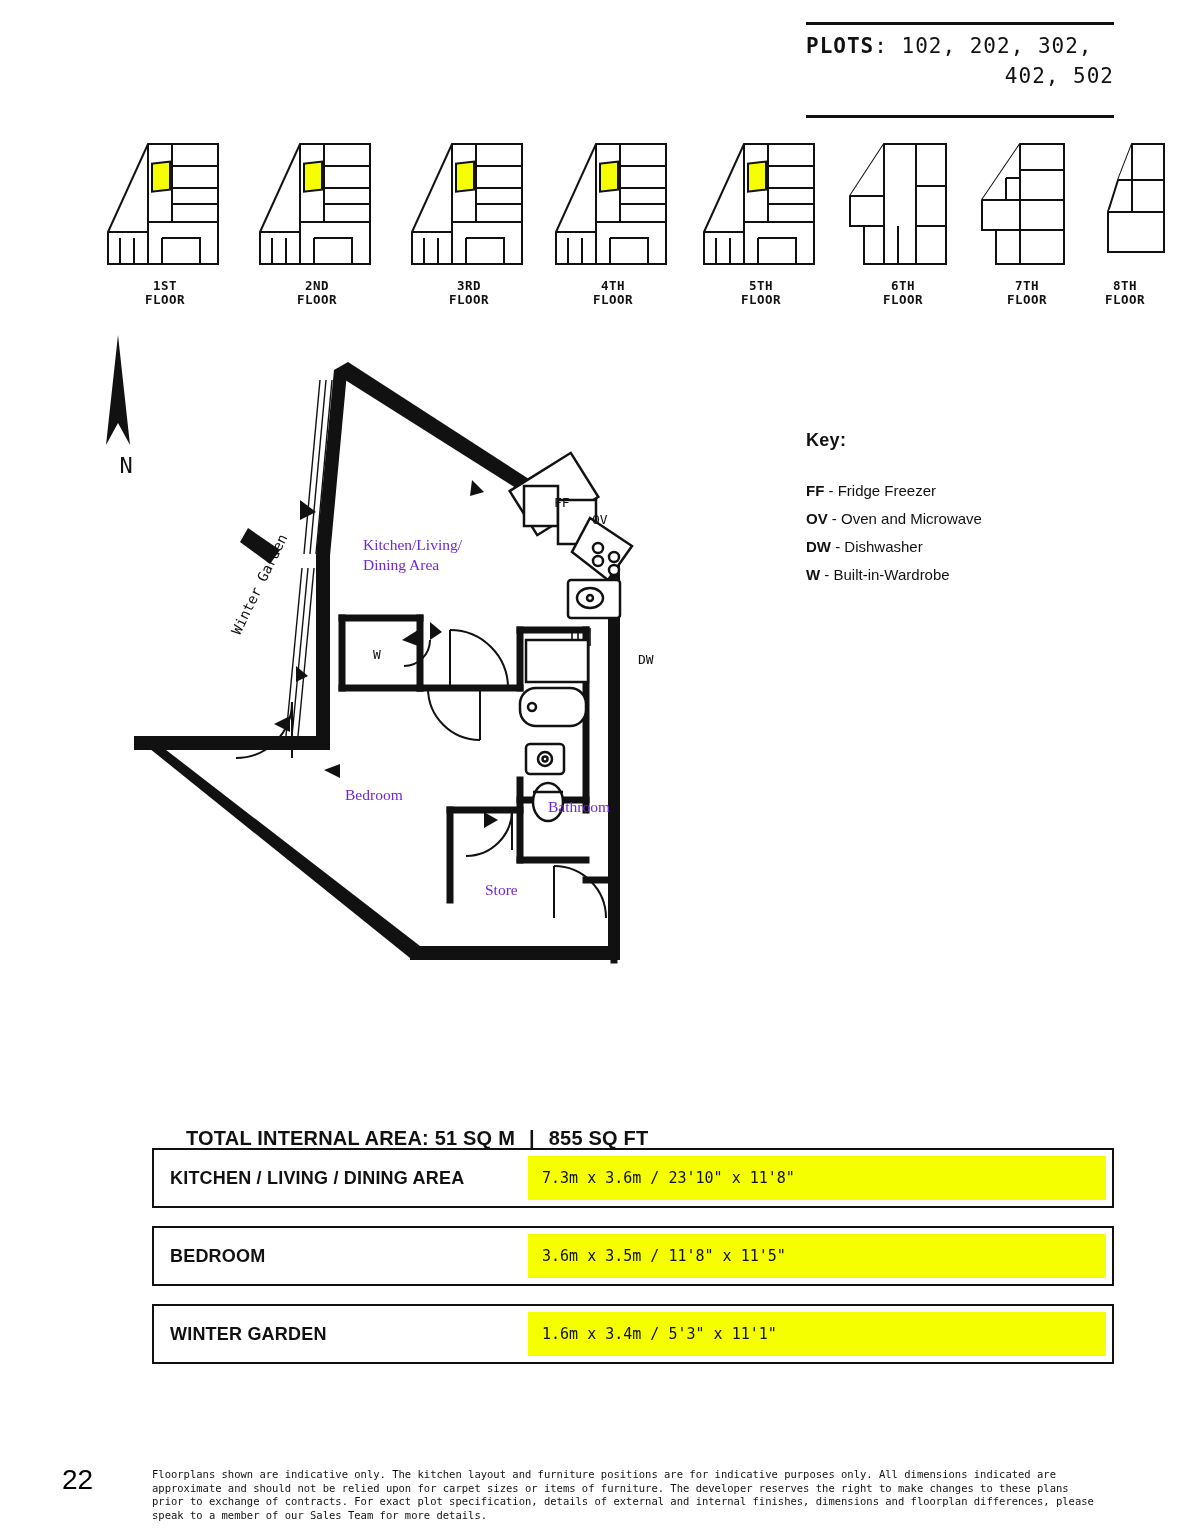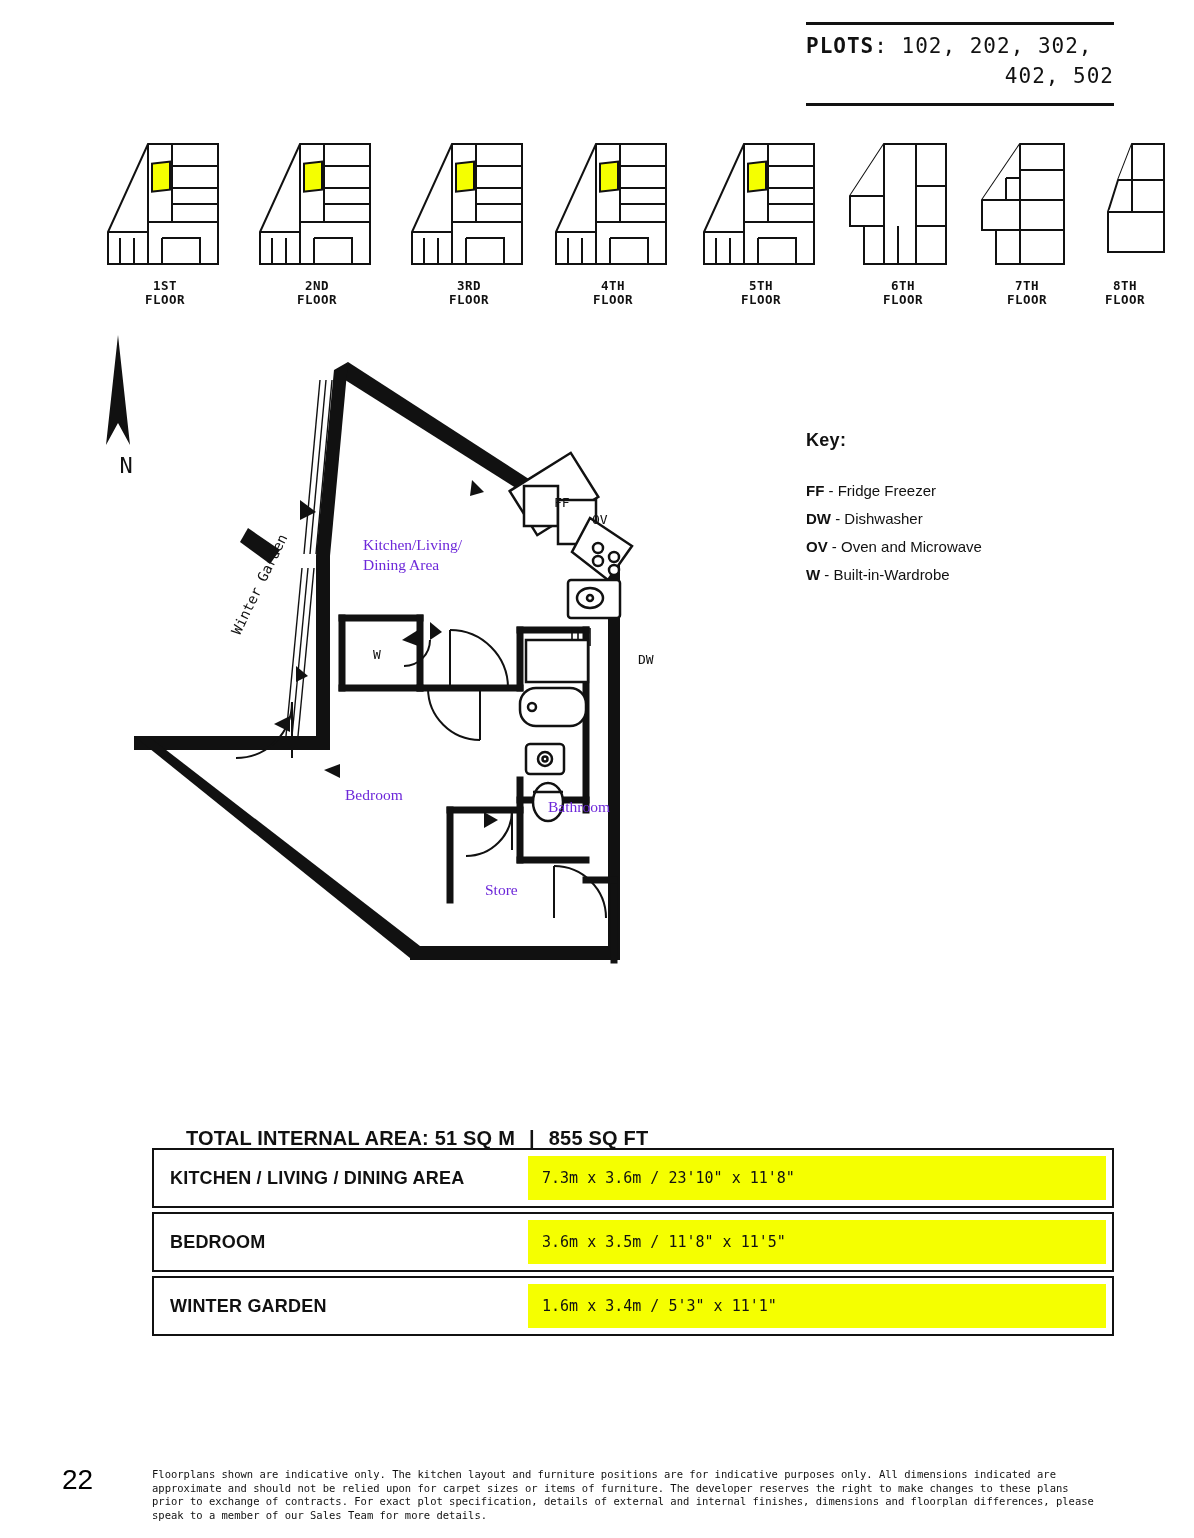--- a/index.html
+++ b/index.html
@@ -10,21 +10,21 @@
     color:#111111;
     position:relative;
     overflow:hidden;
   }
   .page{position:absolute;inset:0;}
 
   
   .plots-box{
     position:absolute;left:806px;top:22px;width:308px;
     border-top:3px solid #111;border-bottom:3px solid #111;
-    padding:6px 0 12px 0;
+    padding:6px 0 24px 0;
   }
   .plots-line{
     font-family:"DejaVu Sans Mono", monospace;
     font-size:21px;letter-spacing:1px;line-height:30px;
     white-space:pre;
   }
   .plots-line .lbl{font-weight:bold;}
   .plots-line.second{text-align:right;padding-left:38px;}
 
   
@@ -79,21 +79,21 @@
   .total{
     position:absolute;left:163px;top:1104px;
     font-family:"Liberation Sans",sans-serif;
     font-weight:bold;font-size:20px;letter-spacing:0.2px;
     white-space:pre;
   }
   .total .sep{color:#111;padding:0 14px;}
 
   .rooms{position:absolute;left:152px;top:1148px;width:962px;}
   .room-row{
-    border:2px solid #111;height:56px;margin-bottom:4px;
+    border:2px solid #111;height:56px;margin-bottom:18px;
     display:flex;align-items:center;position:relative;
   }
   .room-name{
     font-family:"Liberation Sans",sans-serif;
     font-weight:bold;font-size:18px;letter-spacing:0.2px;
     padding-left:16px;width:360px;
   }
   .room-dims{
     position:absolute;left:374px;top:6px;right:6px;bottom:6px;
     background:#f5ff00;
@@ -297,24 +297,24 @@
     </svg>
     <div class="letter">N</div>
   </div>
 
   <div class="key">
     <h3>Key:</h3>
     <div class="row">
       <b>FF</b><span> - Fridge Freezer</span>
     </div>
     <div class="row">
+      <b>OV</b><span> - Oven and Microwave</span>
+    </div>
+    <div class="row">
       <b>DW</b><span> - Dishwasher</span>
-    </div>
-    <div class="row">
-      <b>OV</b><span> - Oven and Microwave</span>
     </div>
     <div class="row">
       <b>W</b><span> - Built-in-Wardrobe</span>
     </div>
   </div>
 
   <div class="plan">
     <svg width="680" height="720" viewBox="0 0 680 720">
 
       <g fill="#111" stroke="none">

